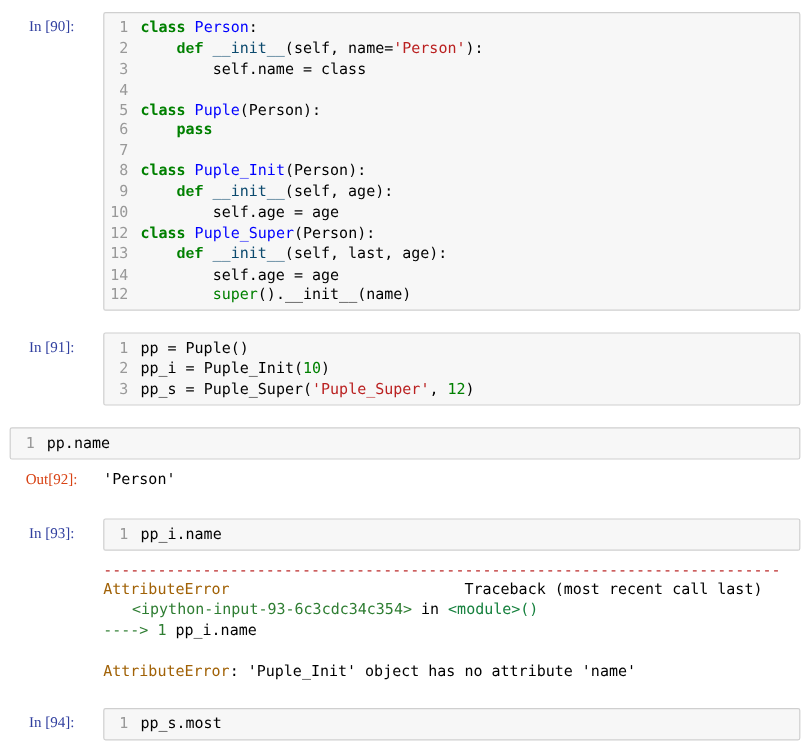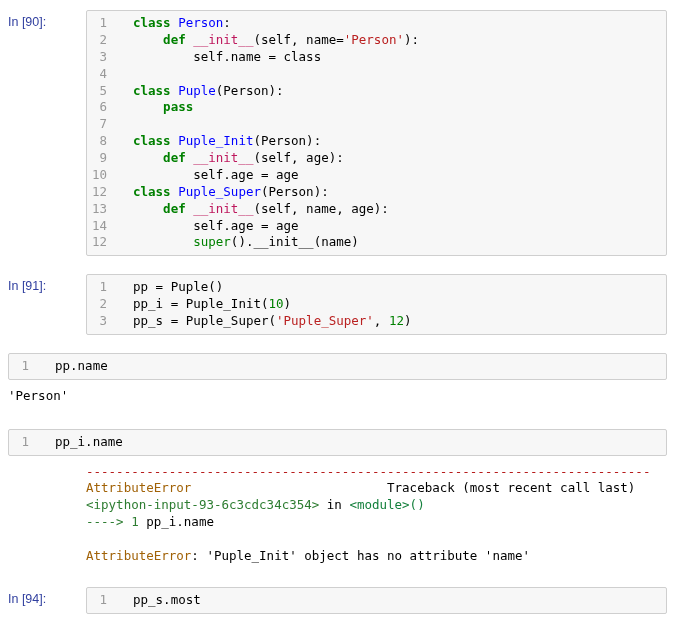--- a/index.html
+++ b/index.html
@@ -9,24 +9,24 @@
     background: #fff;
     font-family: "DejaVu Sans Mono", Menlo, Consolas, monospace;
     font-size: 12.5px;
     line-height: 1.35;
     color: #000;
     width: 675px;
   }
   .cell { display: flex; padding: 2px 0; }
   .prompt {
     flex: 0 0 78px;
-    text-align: left;
+    text-align: center;
     padding: 4px 8px 0 0;
     color: #303f9f;
-    font-family: Liberation Sans, sans-serif;
+    font-family: Liberation Serif, serif;
     white-space: nowrap;
   }
   .prompt.in { color: #303f9f; }
   .prompt.out { color: #d84315; }
   .body { flex: 1 1 auto; min-width: 0; }
   .code-block {
     background: #f7f7f7;
     border: 1px solid #cfcfcf;
     border-radius: 2px;
     padding: 4px 0;
@@ -34,38 +34,38 @@
   }
   .code-line { display: flex; white-space: pre; }
   .gutter {
     flex: 0 0 30px;
     text-align: right;
     color: #999;
     padding-right: 10px;
     user-select: none;
     font-family: inherit;
   }
-  .src { flex: 1 1 auto; font-family: inherit; margin-left: 16px; }
+  .src { flex: 1 1 auto; font-family: inherit; }
   .out-text { padding: 4px 0 6px 0; font-family: inherit; color: #000; }
   .traceback {
     padding: 4px 0 4px 0;
     font-family: inherit;
     white-space: pre;
   }
   .hr-dash {
     color: #b71c1c;
   }
   .err-name { color: #a16207; }
-  .err-loc  { color: #2e7d32; }
+  .err-loc  { color: #2e7d32; margin-left: 24px; }
   .err-in   { color: #15803d; }
   .err-arrow{ color: #2e7d32; }
   .kw   { color: #008000; font-weight: bold; }
   .cls  { color: #0000ff; }
-  .magic{ color: #be185d; }
-  .def  { color: #008000; font-weight: bold; }
+  .magic{ color: #0c4a6e; }
+  .def  { color: #008000; font-weight: bold; font-family: Liberation Mono, monospace; }
   .bi   { color: #008000; }
   .str  { color: #ba2121; }
   .num  { color: #008000; }
   .p    { color: #000; }
   .spacer { height: 14px; }
 </style>
 </head>
 <body>
 
 <div id="doc">
@@ -77,21 +77,21 @@
           <div class="code-line"><div class="gutter">2</div><div class="src"><span class="p">    </span><span class="def">def</span><span class="p"> </span><span class="magic">__init__</span><span class="p">(self, name</span><span class="p">=</span><span class="str">'Person'</span><span class="p">):</span></div></div>
           <div class="code-line"><div class="gutter">3</div><div class="src"><span class="p">        self.name </span><span class="p">=</span><span class="p"> class</span></div></div>
           <div class="code-line"><div class="gutter">4</div><div class="src"><span class="p"></span></div></div>
           <div class="code-line"><div class="gutter">5</div><div class="src"><span class="kw">class</span><span class="p"> </span><span class="cls">Puple</span><span class="p">(Person):</span></div></div>
           <div class="code-line"><div class="gutter">6</div><div class="src"><span class="p">    </span><span class="kw">pass</span></div></div>
           <div class="code-line"><div class="gutter">7</div><div class="src"><span class="p"></span></div></div>
           <div class="code-line"><div class="gutter">8</div><div class="src"><span class="kw">class</span><span class="p"> </span><span class="cls">Puple_Init</span><span class="p">(Person):</span></div></div>
           <div class="code-line"><div class="gutter">9</div><div class="src"><span class="p">    </span><span class="def">def</span><span class="p"> </span><span class="magic">__init__</span><span class="p">(self, age):</span></div></div>
           <div class="code-line"><div class="gutter">10</div><div class="src"><span class="p">        self.age </span><span class="p">=</span><span class="p"> age</span></div></div>
           <div class="code-line"><div class="gutter">12</div><div class="src"><span class="kw">class</span><span class="p"> </span><span class="cls">Puple_Super</span><span class="p">(Person):</span></div></div>
-          <div class="code-line"><div class="gutter">13</div><div class="src"><span class="p">    </span><span class="def">def</span><span class="p"> </span><span class="magic">__init__</span><span class="p">(self, name, age):</span></div></div>
+          <div class="code-line"><div class="gutter">13</div><div class="src"><span class="p">    </span><span class="def">def</span><span class="p"> </span><span class="magic">__init__</span><span class="p">(self, last, age):</span></div></div>
           <div class="code-line"><div class="gutter">14</div><div class="src"><span class="p">        self.age </span><span class="p">=</span><span class="p"> age</span></div></div>
           <div class="code-line"><div class="gutter">12</div><div class="src"><span class="p">        </span><span class="bi">super</span><span class="p">().</span><span class="p">__init__(name)</span></div></div>
         </div>
       </div>
     </div>
     <div class="spacer"></div>
     <div class="cell">
       <div class="prompt in">In [91]:</div>
       <div class="body">
         <div class="code-block">
@@ -103,24 +103,26 @@
     </div>
     <div class="spacer"></div>
     <div class="cell">
       <div class="body">
         <div class="code-block">
           <div class="code-line"><div class="gutter">1</div><div class="src"><span class="p">pp.name</span></div></div>
         </div>
       </div>
     </div>
     <div class="cell">
+      <div class="prompt out">Out[92]:</div>
       <div class="body out-text">'Person'</div>
     </div>
     <div class="spacer"></div>
     <div class="cell">
+      <div class="prompt in">In [93]:</div>
       <div class="body">
         <div class="code-block">
           <div class="code-line"><div class="gutter">1</div><div class="src"><span class="p">pp_i.name</span></div></div>
         </div>
       </div>
     </div>
     <div class="cell">
       <div class="prompt"></div>
       <div class="body traceback"><div class="hr-dash">---------------------------------------------------------------------------</div><div><span class="err-name">AttributeError</span><span>                          Traceback (most recent call last)</span></div><div><span class="err-loc">&lt;ipython-input-93-6c3cdc34c354&gt;</span><span> in </span><span class="err-in">&lt;module&gt;()</span></div><div><span class="err-arrow">----&gt; 1 </span><span>pp_i.name</span></div><br><div><span class="err-name">AttributeError</span><span>: 'Puple_Init' object has no attribute 'name'</span></div></div>
     </div>

